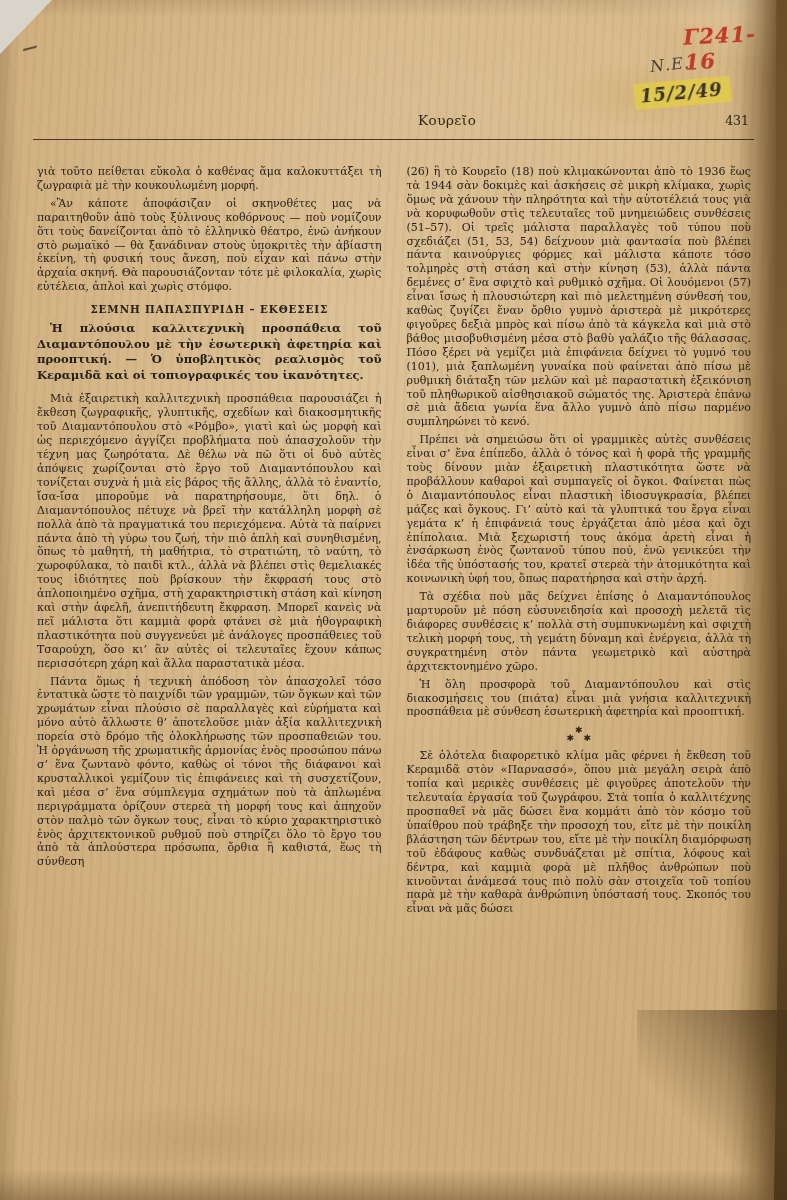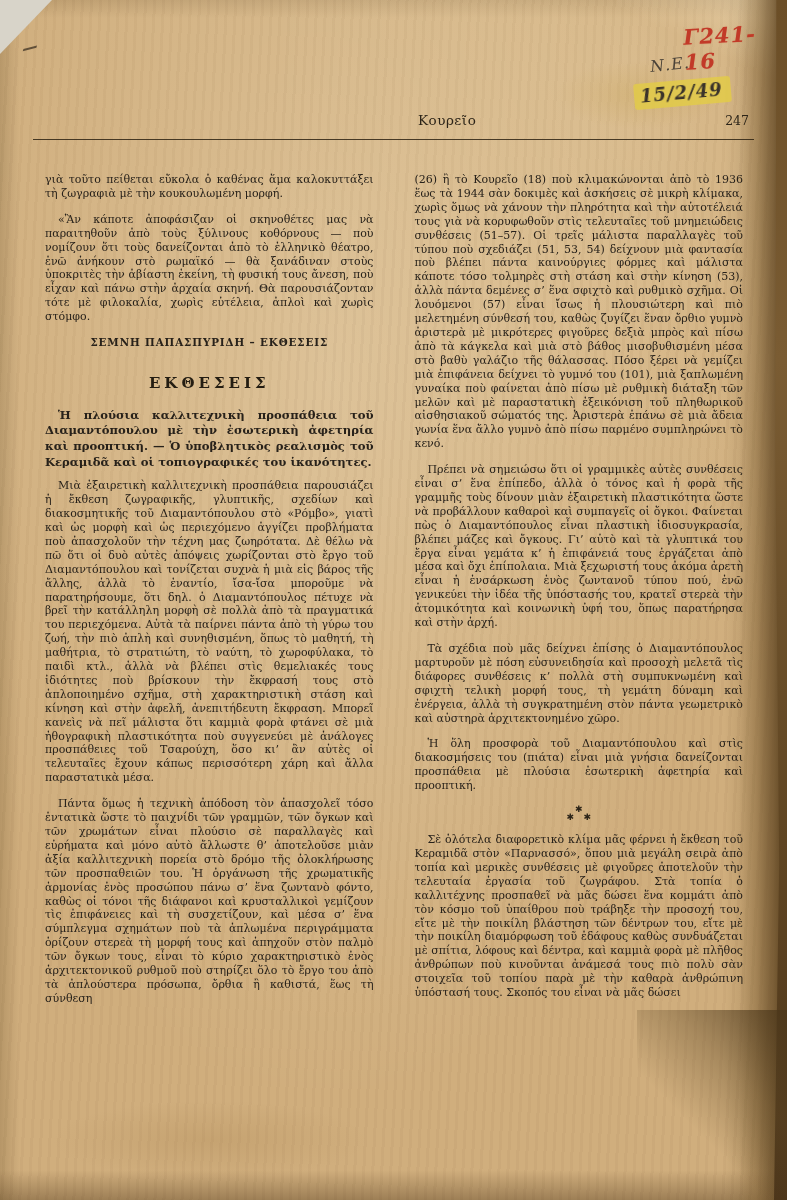--- a/index.html
+++ b/index.html
@@ -80,21 +80,21 @@
     background:rgba(45,34,18,0.85);
   }
 
   
   .columns{
     position:absolute;left:33px;top:161px;width:722px;
     display:flex;gap:17px;
     color:#27211a;
   }
   .col{flex:1 1 0;font-size:11px;line-height:13.9px;text-align:justify;}
-  .col p{margin:12px;text-indent:13px;}
+  .col p{margin:4px;text-indent:13px;}
   .col p.cont{text-indent:0;}
   .col p + p{margin-top:1px;}
   .author{
     text-indent:0 !important;text-align:center;font-weight:bold;
     font-size:10.3px;letter-spacing:0.9px;margin-top:9px !important;
   }
   .section-heading{
     margin:27px 0 17px 0;text-align:center;font-weight:bold;
     font-size:15px;letter-spacing:4px;color:#241d12;
   }
@@ -121,38 +121,37 @@
     <div class="corner-br"></div>
     <div class="pen-mark"></div>
 
     <div class="hand catalog">Γ241-16</div>
     <div class="hand initials">Ν.Ε.</div>
     <div class="hand date-wrap">
       <span class="date-hl"><span class="date-text">15/2/49</span></span>
     </div>
 
     <div class="running-title">Κουρεῖο</div>
-    <div class="page-number">247</div>
+    <div class="page-number">431</div>
     <div class="head-rule"></div>
 
     <main class="columns">
       <div class="col">
         <p class="cont">γιὰ τοῦτο πείθεται εὔκολα ὁ καθένας ἅμα καλοκυττάξει τὴ ζωγραφιὰ μὲ τὴν κουκουλωμένη μορφή.</p>
         <p>«Ἂν κάποτε ἀποφάσιζαν οἱ σκηνοθέτες μας νὰ παραιτηθοῦν ἀπὸ τοὺς ξύλινους κοθόρνους — ποὺ νομίζουν ὅτι τοὺς δανείζονται ἀπὸ τὸ ἑλληνικὸ θέατρο, ἐνῶ ἀνήκουν στὸ ρωμαϊκό — θὰ ξανάδιναν στοὺς ὑποκριτὲς τὴν ἀβίαστη ἐκείνη, τὴ φυσική τους ἄνεση, ποὺ εἶχαν καὶ πάνω στὴν ἀρχαία σκηνή. Θὰ παρουσιάζονταν τότε μὲ φιλοκαλία, χωρὶς εὐτέλεια, ἁπλοὶ καὶ χωρὶς στόμφο.</p>
         <p class="author">ΣΕΜΝΗ ΠΑΠΑΣΠΥΡΙΔΗ – ΕΚΘΕΣΕΙΣ</p>
-        <h1 class="section-heading">ΕΚΘΕΣΕΙΣ</h1>
         <p class="lead">Ἡ πλούσια καλλιτεχνικὴ προσπάθεια τοῦ Διαμαντόπουλου μὲ τὴν ἐσωτερικὴ ἀφετηρία καὶ προοπτική. — Ὁ ὑποβλητικὸς ρεαλισμὸς τοῦ Κεραμιδᾶ καὶ οἱ τοπιογραφικές του ἱκανότητες.</p>
         <p>Μιὰ ἐξαιρετικὴ καλλιτεχνικὴ προσπάθεια παρουσιάζει ἡ ἔκθεση ζωγραφικῆς, γλυπτικῆς, σχεδίων καὶ διακοσμητικῆς τοῦ Διαμαντόπουλου στὸ «Ρόμβο», γιατὶ καὶ ὡς μορφὴ καὶ ὡς περιεχόμενο ἀγγίζει προβλήματα ποὺ ἀπασχολοῦν τὴν τέχνη μας ζωηρότατα. Δὲ θέλω νὰ πῶ ὅτι οἱ δυὸ αὐτὲς ἀπόψεις χωρίζονται στὸ ἔργο τοῦ Διαμαντόπουλου καὶ τονίζεται συχνὰ ἡ μιὰ εἰς βάρος τῆς ἄλλης, ἀλλὰ τὸ ἐναντίο, ἴσα-ἴσα μποροῦμε νὰ παρατηρήσουμε, ὅτι δηλ. ὁ Διαμαντόπουλος πέτυχε νὰ βρεῖ τὴν κατάλληλη μορφὴ σὲ πολλὰ ἀπὸ τὰ πραγματικά του περιεχόμενα. Αὐτὰ τὰ παίρνει πάντα ἀπὸ τὴ γύρω του ζωή, τὴν πιὸ ἁπλὴ καὶ συνηθισμένη, ὅπως τὸ μαθητή, τὴ μαθήτρια, τὸ στρατιώτη, τὸ ναύτη, τὸ χωροφύλακα, τὸ παιδὶ κτλ., ἀλλὰ νὰ βλέπει στὶς θεμελιακές τους ἰδιότητες ποὺ βρίσκουν τὴν ἔκφρασή τους στὸ ἁπλοποιημένο σχῆμα, στὴ χαρακτηριστικὴ στάση καὶ κίνηση καὶ στὴν ἀφελῆ, ἀνεπιτήδευτη ἔκφραση. Μπορεῖ κανεὶς νὰ πεῖ μάλιστα ὅτι καμμιὰ φορὰ φτάνει σὲ μιὰ ἠθογραφικὴ πλαστικότητα ποὺ συγγενεύει μὲ ἀνάλογες προσπάθειες τοῦ Τσαρούχη, ὅσο κι’ ἂν αὐτὲς οἱ τελευταῖες ἔχουν κάπως περισσότερη χάρη καὶ ἄλλα παραστατικὰ μέσα.</p>
         <p>Πάντα ὅμως ἡ τεχνικὴ ἀπόδοση τὸν ἀπασχολεῖ τόσο ἐντατικὰ ὥστε τὸ παιχνίδι τῶν γραμμῶν, τῶν ὄγκων καὶ τῶν χρωμάτων εἶναι πλούσιο σὲ παραλλαγὲς καὶ εὑρήματα καὶ μόνο αὐτὸ ἄλλωστε θ’ ἀποτελοῦσε μιὰν ἀξία καλλιτεχνικὴ πορεία στὸ δρόμο τῆς ὁλοκλήρωσης τῶν προσπαθειῶν του. Ἡ ὀργάνωση τῆς χρωματικῆς ἁρμονίας ἑνὸς προσώπου πάνω σ’ ἕνα ζωντανὸ φόντο, καθὼς οἱ τόνοι τῆς διάφανοι καὶ κρυσταλλικοὶ γεμίζουν τὶς ἐπιφάνειες καὶ τὴ συσχετίζουν, καὶ μέσα σ’ ἕνα σύμπλεγμα σχημάτων ποὺ τὰ ἁπλωμένα περιγράμματα ὁρίζουν στερεὰ τὴ μορφή τους καὶ ἀπηχοῦν στὸν παλμὸ τῶν ὄγκων τους, εἶναι τὸ κύριο χαρακτηριστικὸ ἑνὸς ἀρχιτεκτονικοῦ ρυθμοῦ ποὺ στηρίζει ὅλο τὸ ἔργο του ἀπὸ τὰ ἁπλούστερα πρόσωπα, ὄρθια ἢ καθιστά, ἕως τὴ σύνθεση</p>
       </div>
       <div class="col">
         <p class="cont">(26) ἢ τὸ Κουρεῖο (18) ποὺ κλιμακώνονται ἀπὸ τὸ 1936 ἕως τὰ 1944 σὰν δοκιμὲς καὶ ἀσκήσεις σὲ μικρὴ κλίμακα, χωρὶς ὅμως νὰ χάνουν τὴν πληρότητα καὶ τὴν αὐτοτέλειά τους γιὰ νὰ κορυφωθοῦν στὶς τελευταῖες τοῦ μνημειώδεις συνθέσεις (51–57). Οἱ τρεῖς μάλιστα παραλλαγὲς τοῦ τύπου ποὺ σχεδιάζει (51, 53, 54) δείχνουν μιὰ φαντασία ποὺ βλέπει πάντα καινούργιες φόρμες καὶ μάλιστα κάποτε τόσο τολμηρὲς στὴ στάση καὶ στὴν κίνηση (53), ἀλλὰ πάντα δεμένες σ’ ἕνα σφιχτὸ καὶ ρυθμικὸ σχῆμα. Οἱ λουόμενοι (57) εἶναι ἴσως ἡ πλουσιώτερη καὶ πιὸ μελετημένη σύνθεσή του, καθὼς ζυγίζει ἕναν ὄρθιο γυμνὸ ἀριστερὰ μὲ μικρότερες φιγοῦρες δεξιὰ μπρὸς καὶ πίσω ἀπὸ τὰ κάγκελα καὶ μιὰ στὸ βάθος μισοβυθισμένη μέσα στὸ βαθὺ γαλάζιο τῆς θάλασσας. Πόσο ξέρει νὰ γεμίζει μιὰ ἐπιφάνεια δείχνει τὸ γυμνό του (101), μιὰ ξαπλωμένη γυναίκα ποὺ φαίνεται ἀπὸ πίσω μὲ ρυθμικὴ διάταξη τῶν μελῶν καὶ μὲ παραστατικὴ ἐξεικόνιση τοῦ πληθωρικοῦ αἰσθησιακοῦ σώματός της. Ἀριστερὰ ἐπάνω σὲ μιὰ ἄδεια γωνία ἕνα ἄλλο γυμνὸ ἀπὸ πίσω παρμένο συμπληρώνει τὸ κενό.</p>
         <p>Πρέπει νὰ σημειώσω ὅτι οἱ γραμμικὲς αὐτὲς συνθέσεις εἶναι σ’ ἕνα ἐπίπεδο, ἀλλὰ ὁ τόνος καὶ ἡ φορὰ τῆς γραμμῆς τοὺς δίνουν μιὰν ἐξαιρετικὴ πλαστικότητα ὥστε νὰ προβάλλουν καθαροὶ καὶ συμπαγεῖς οἱ ὄγκοι. Φαίνεται πὼς ὁ Διαμαντόπουλος εἶναι πλαστικὴ ἰδιοσυγκρασία, βλέπει μάζες καὶ ὄγκους. Γι’ αὐτὸ καὶ τὰ γλυπτικά του ἔργα εἶναι γεμάτα κ’ ἡ ἐπιφάνειά τους ἐργάζεται ἀπὸ μέσα καὶ ὄχι ἐπίπολαια. Μιὰ ξεχωριστή τους ἀκόμα ἀρετὴ εἶναι ἡ ἐνσάρκωση ἑνὸς ζωντανοῦ τύπου πού, ἐνῶ γενικεύει τὴν ἰδέα τῆς ὑπόστασής του, κρατεῖ στερεὰ τὴν ἀτομικότητα καὶ κοινωνικὴ ὑφή του, ὅπως παρατήρησα καὶ στὴν ἀρχή.</p>
         <p>Τὰ σχέδια ποὺ μᾶς δείχνει ἐπίσης ὁ Διαμαντόπουλος μαρτυροῦν μὲ πόση εὐσυνειδησία καὶ προσοχὴ μελετᾶ τὶς διάφορες συνθέσεις κ’ πολλὰ στὴ συμπυκνωμένη καὶ σφιχτὴ τελικὴ μορφή τους, τὴ γεμάτη δύναμη καὶ ἐνέργεια, ἀλλὰ τὴ συγκρατημένη στὸν πάντα γεωμετρικὸ καὶ αὐστηρὰ ἀρχιτεκτονημένο χῶρο.</p>
-        <p>Ἡ ὅλη προσφορὰ τοῦ Διαμαντόπουλου καὶ στὶς διακοσμήσεις του (πιάτα) εἶναι μιὰ γνήσια δανείζονται προσπάθεια μὲ πλούσια ἐσωτερικὴ ἀφετηρία καὶ προοπτική.</p>
+        <p>Ἡ ὅλη προσφορὰ τοῦ Διαμαντόπουλου καὶ στὶς διακοσμήσεις του (πιάτα) εἶναι μιὰ γνήσια καλλιτεχνικὴ προσπάθεια μὲ σύνθεση ἐσωτερικὴ ἀφετηρία καὶ προοπτική.</p>
         <div class="asterism">
           <span>✱</span>
           <span>✱</span>
           <span>✱</span>
         </div>
         <p>Σὲ ὁλότελα διαφορετικὸ κλίμα μᾶς φέρνει ἡ ἔκθεση τοῦ Κεραμιδᾶ στὸν «Παρνασσό», ὅπου μιὰ μεγάλη σειρὰ ἀπὸ τοπία καὶ μερικὲς συνθέσεις μὲ φιγοῦρες ἀποτελοῦν τὴν τελευταία ἐργασία τοῦ ζωγράφου. Στὰ τοπία ὁ καλλιτέχνης προσπαθεῖ νὰ μᾶς δώσει ἕνα κομμάτι ἀπὸ τὸν κόσμο τοῦ ὑπαίθρου ποὺ τράβηξε τὴν προσοχή του, εἴτε μὲ τὴν ποικίλη βλάστηση τῶν δέντρων του, εἴτε μὲ τὴν ποικίλη διαμόρφωση τοῦ ἐδάφους καθὼς συνδυάζεται μὲ σπίτια, λόφους καὶ δέντρα, καὶ καμμιὰ φορὰ μὲ πλῆθος ἀνθρώπων ποὺ κινοῦνται ἀνάμεσά τους πιὸ πολὺ σὰν στοιχεῖα τοῦ τοπίου παρὰ μὲ τὴν καθαρὰ ἀνθρώπινη ὑπόστασή τους. Σκοπός του εἶναι νὰ μᾶς δώσει</p>
       </div>
     </main>
   </div>
 </div>

